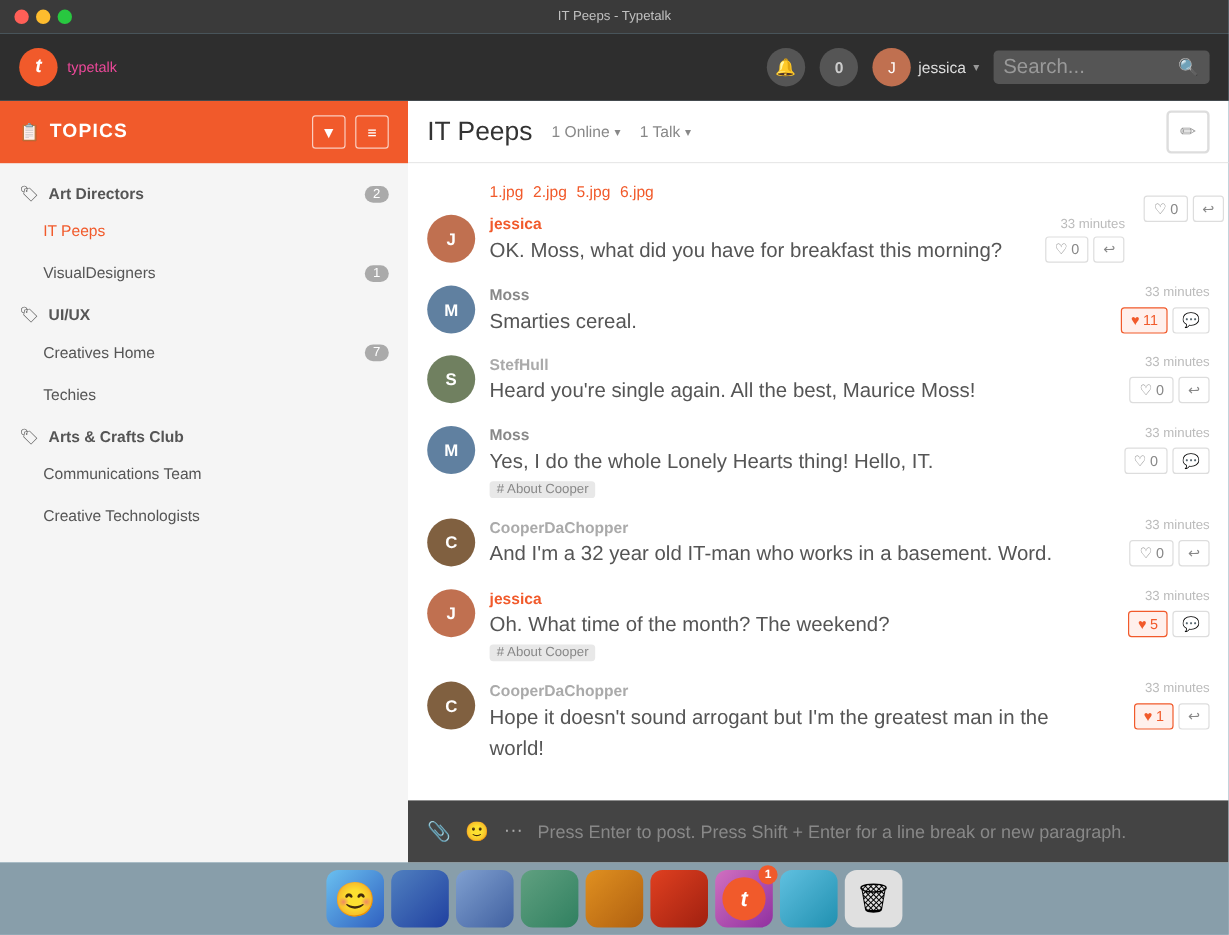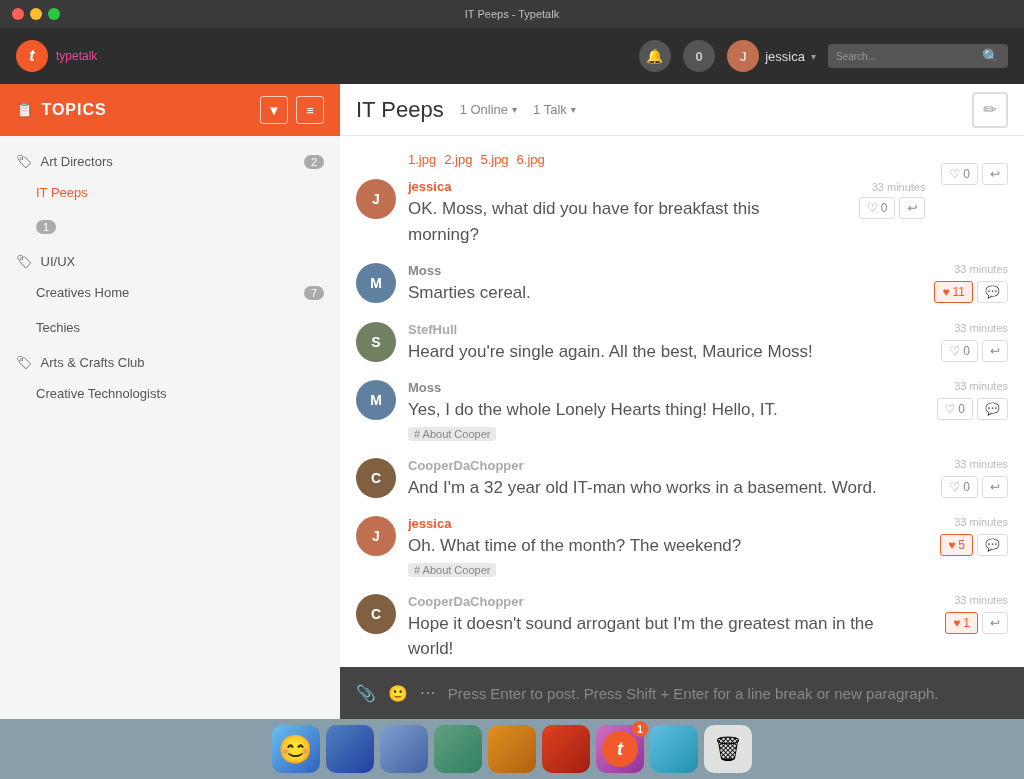--- a/index.html
+++ b/index.html
@@ -142,21 +142,21 @@
       border-radius: 4px;
       padding: 4px 8px;
       gap: 6px;
       min-width: 180px;
     }
     .search-input {
       background: transparent;
       border: none;
       outline: none;
       color: #ccc;
-      font-size: 10px;
+      font-size: 17px;
       width: 140px;
     }
     .search-input::placeholder { color: #999; }
     .search-btn {
       color: #999;
       font-size: 14px;
       cursor: pointer;
     }
 
     
@@ -220,21 +220,21 @@
       padding: 10px 16px 6px 16px;
       gap: 8px;
     }
     .section-bookmark {
       color: #555;
       font-size: 13px;
     }
     .section-title {
       color: #555;
       font-size: 13px;
-      font-weight: 400;
+      font-weight: 700;
     }
 
     .sidebar-item {
       display: flex;
       align-items: center;
       padding: 10px 16px 10px 36px;
       cursor: pointer;
       position: relative;
     }
     .sidebar-item.active {
@@ -395,21 +395,21 @@
       background: white;
     }
     .action-btn.liked {
       border-color: #f15a2b;
       background: #fff0ec;
       color: #f15a2b;
     }
     .heart-icon { font-size: 12px; }
 
     .attachment-row {
-      padding: 8px 16px 4px 68px;
+      padding: 8px 4px 4px 68px;
     }
     .attachment-links {
       display: flex;
       gap: 8px;
     }
     .attachment-link {
       color: #f15a2b;
       font-size: 13px;
       text-decoration: none;
       cursor: pointer;
@@ -543,20 +543,21 @@
           <span class="section-title">Art Directors</span>
           <span style="flex:1"></span>
           <span class="sidebar-item-badge">2</span>
         </div>
 
         <div class="sidebar-item active">
           <span class="sidebar-item-name" style="color:#f15a2b; font-weight:500;">IT Peeps</span>
         </div>
 
         <div class="sidebar-item">
+          <span class="sidebar-item-name">VisualDesigners</span>
           <span class="sidebar-item-badge">1</span>
         </div>
 
         <div class="sidebar-section-header">
           <span class="section-bookmark">🏷</span>
           <span class="section-title">UI/UX</span>
         </div>
 
         <div class="sidebar-item">
           <span class="sidebar-item-name">Creatives Home</span>
@@ -565,20 +566,23 @@
 
         <div class="sidebar-item">
           <span class="sidebar-item-name">Techies</span>
         </div>
 
         <div class="sidebar-section-header">
           <span class="section-bookmark">🏷</span>
           <span class="section-title">Arts &amp; Crafts Club</span>
         </div>
 
+        <div class="sidebar-item">
+          <span class="sidebar-item-name">Communications Team</span>
+        </div>
 
         <div class="sidebar-item">
           <span class="sidebar-item-name">Creative Technologists</span>
         </div>
       </div>
     </div>
 
     <div class="content">
 
       <div class="content-header">

